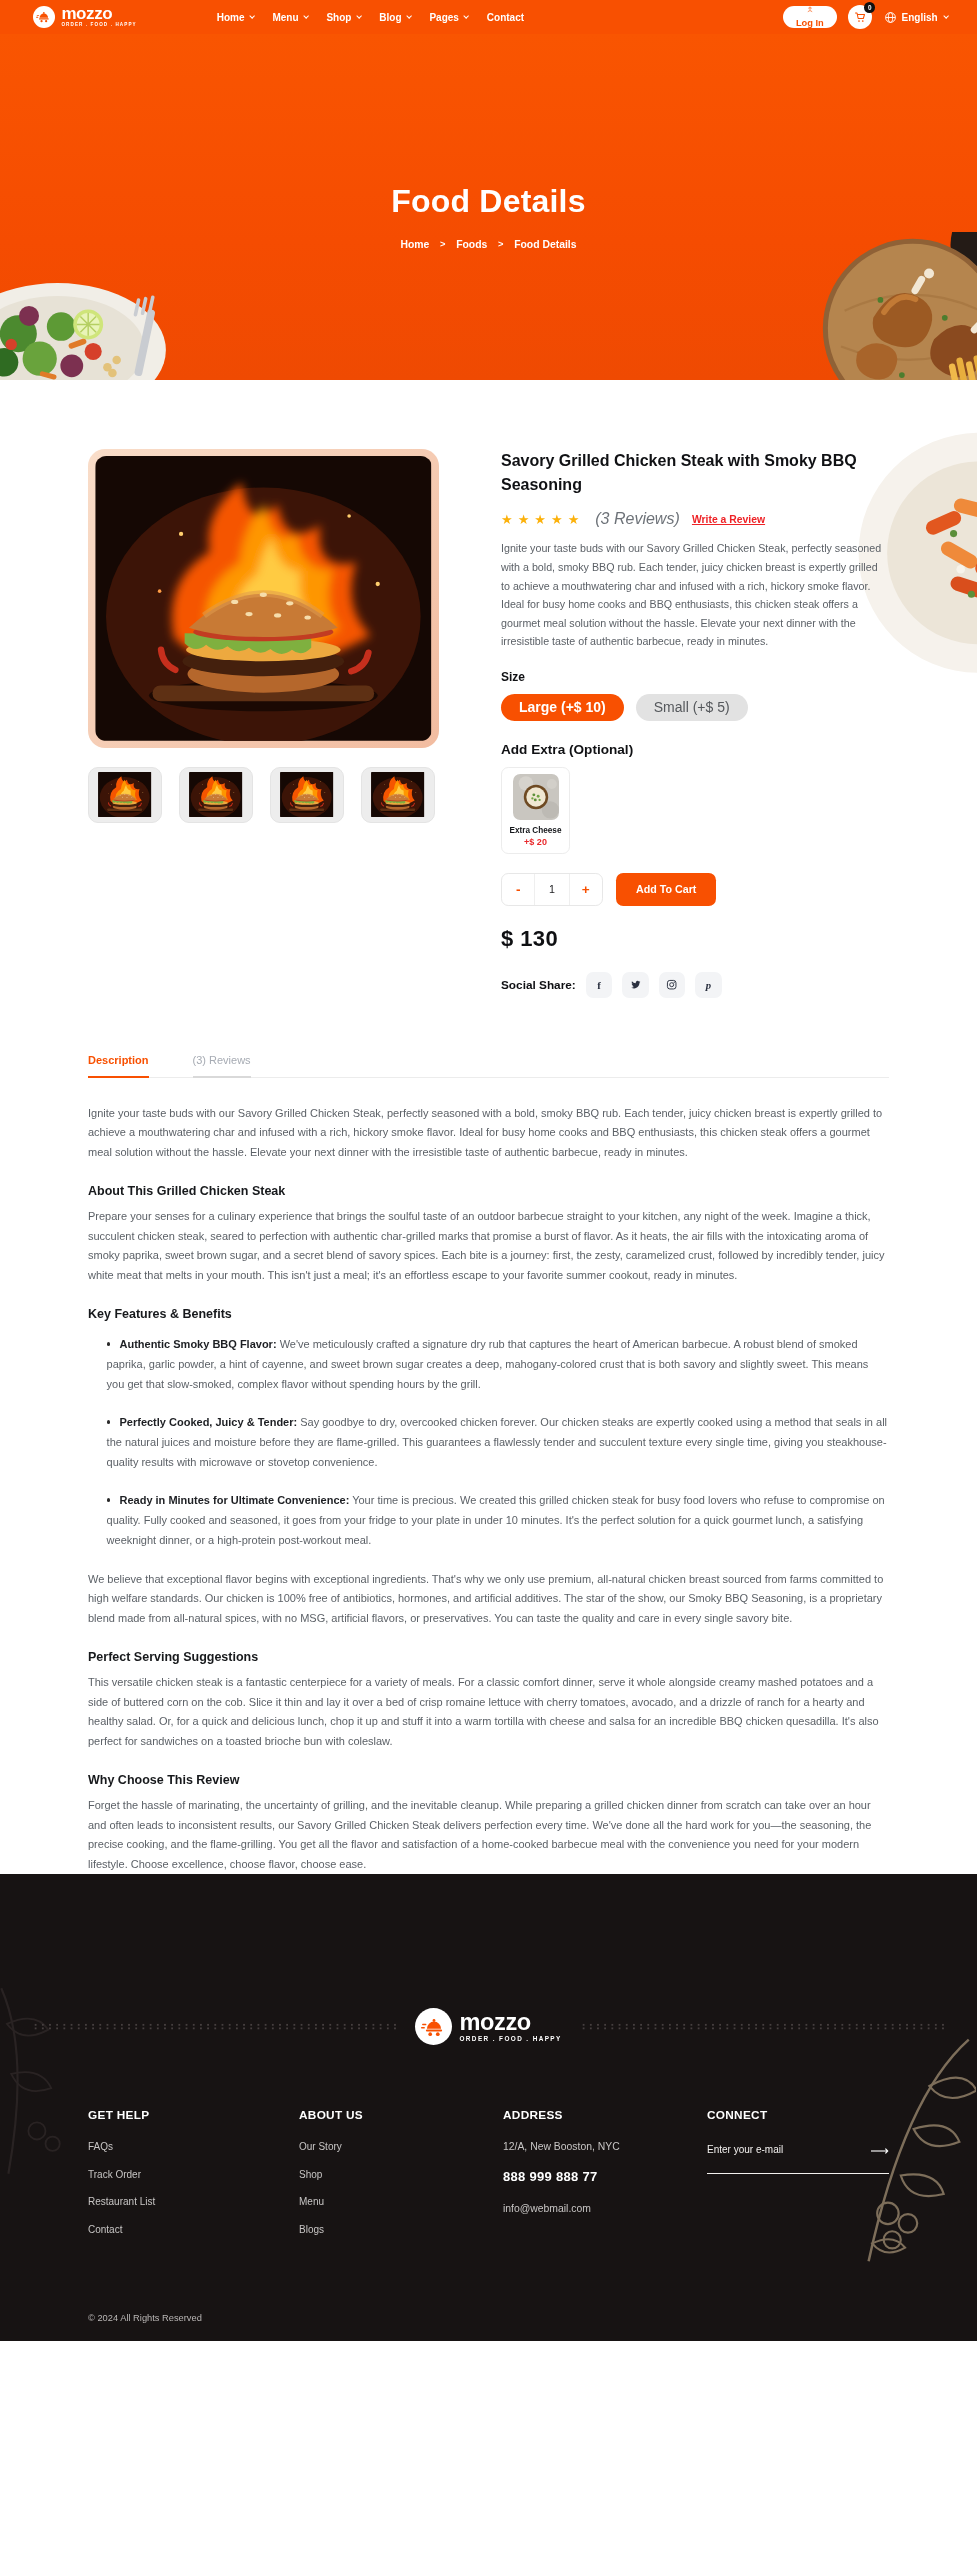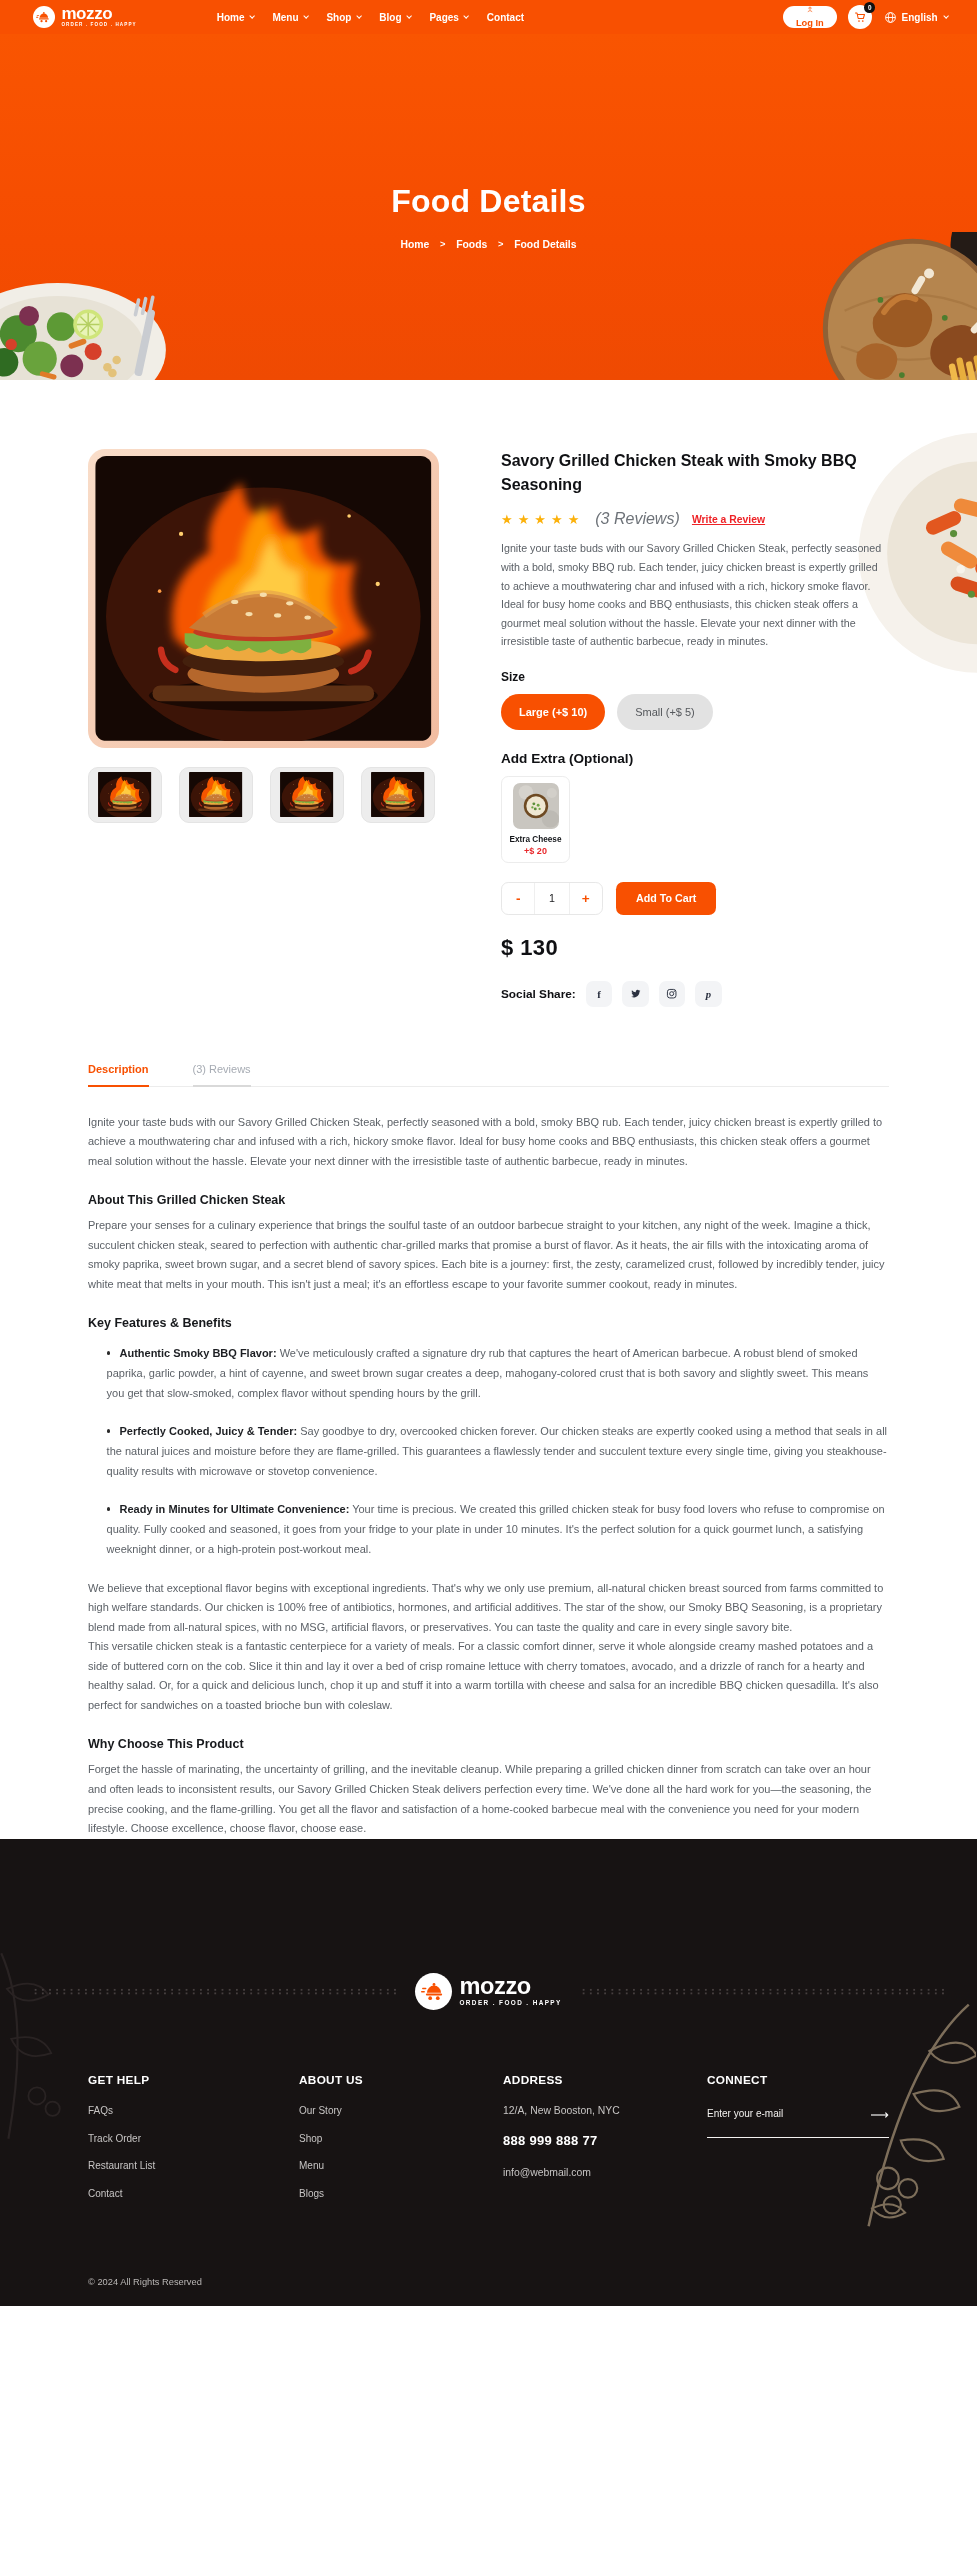--- a/index.html
+++ b/index.html
@@ -43,21 +43,21 @@
   .thumb svg{ width:100%; height:100%; border-radius:6.4px; display:block;}
 
   .p-title{ font-size:16px; font-weight:bold; line-height:1.5; color:#101114; max-width:404px;}
   .rating-row{ display:flex; align-items:center; gap:5px; margin-top:13px;}
   .star{ color:#fcb10a; font-size:13px; line-height:1;}
   .reviews-count{ color:#6d7278; font-size:16px; margin-left:11px;font-style:italic;}
   .write-review{ color:#ee2226; font-size:10.4px; text-decoration:underline; margin-left:7.2px; cursor:pointer; font-weight:bold;}
   .p-intro{ color:#5c6167; font-size:10.7px; line-height:1.74; margin-top:11.4px; max-width:401px;}
   .size-label{ font-size:12px; font-weight:bold; margin-top:18.6px; color:#101114;}
   .size-row{ display:flex; gap:12px; margin-top:10px;}
-  .size-pill{ height:36px; border-radius:715px; padding:0 18px; font-size:11px; display:flex; align-items:center; border:none; cursor:pointer; font-family:inherit;}
+  .size-pill{ height:27px; border-radius:715px; padding:0 18px; font-size:14px; display:flex; align-items:center; border:none; cursor:pointer; font-family:inherit;}
   .size-pill.selected{ background:#f85001; color:#fff; font-weight:bold;}
   .size-pill.idle{ background:#e2e2e2; color:#55585c;}
   .extra-label{ font-size:13.6px; font-weight:bold; margin-top:21.5px; color:#101114;}
   .extra-card{ width:69px; border:0.7px solid #ececec; border-radius:7.2px; background:#fff; margin-top:10px; padding:5.7px 4.3px 6.4px; text-align:center; cursor:pointer;}
   .extra-card svg{ width:46px; height:46px; border-radius:7.2px; display:block; margin:0 auto;}
   .extra-name{ font-size:8.2px; font-weight:bold; color:#14161a; margin-top:5.7px;}
   .extra-price{ font-size:9px; font-weight:bold; color:#e8282b; margin-top:2.1px;}
   .buy-row{ display:flex; gap:13px; margin-top:18.6px; align-items:center;}
   .qty-box{ display:flex; width:102px; height:33px; border:0.7px solid #e7e7e7; border-radius:7.2px; overflow:hidden; background:#fff;}
   .qty-btn{ width:33px; border:none; background:transparent; color:#f85001; font-size:13.6px; font-weight:bold; cursor:pointer; font-family:inherit;}
@@ -427,23 +427,24 @@
 
       <h3>Key Features &amp; Benefits</h3>
       <ul class="kf">
         <li><span class="kf-lead">Authentic Smoky BBQ Flavor:</span> <span>We've meticulously crafted a signature dry rub that captures the heart of American barbecue. A robust blend of smoked paprika, garlic powder, a hint of cayenne, and sweet brown sugar creates a deep, mahogany-colored crust that is both savory and slightly sweet. This means you get that slow-smoked, complex flavor without spending hours by the grill.</span></li>
         <li><span class="kf-lead">Perfectly Cooked, Juicy &amp; Tender:</span> <span>Say goodbye to dry, overcooked chicken forever. Our chicken steaks are expertly cooked using a method that seals in all the natural juices and moisture before they are flame-grilled. This guarantees a flawlessly tender and succulent texture every single time, giving you steakhouse-quality results with microwave or stovetop convenience.</span></li>
         <li><span class="kf-lead">Ready in Minutes for Ultimate Convenience:</span> <span>Your time is precious. We created this grilled chicken steak for busy food lovers who refuse to compromise on quality. Fully cooked and seasoned, it goes from your fridge to your plate in under 10 minutes. It's the perfect solution for a quick gourmet lunch, a satisfying weeknight dinner, or a high-protein post-workout meal.</span></li>
       </ul>
 
       <p>We believe that exceptional flavor begins with exceptional ingredients. That's why we only use premium, all-natural chicken breast sourced from farms committed to high welfare standards. Our chicken is 100% free of antibiotics, hormones, and artificial additives. The star of the show, our Smoky BBQ Seasoning, is a proprietary blend made from all-natural spices, with no MSG, artificial flavors, or preservatives. You can taste the quality and care in every single savory bite.</p>
 
+      <h3>Perfect Serving Suggestions</h3>
       <p>This versatile chicken steak is a fantastic centerpiece for a variety of meals. For a classic comfort dinner, serve it whole alongside creamy mashed potatoes and a side of buttered corn on the cob. Slice it thin and lay it over a bed of crisp romaine lettuce with cherry tomatoes, avocado, and a drizzle of ranch for a hearty and healthy salad. Or, for a quick and delicious lunch, chop it up and stuff it into a warm tortilla with cheese and salsa for an incredible BBQ chicken quesadilla. It's also perfect for sandwiches on a toasted brioche bun with coleslaw.</p>
 
-      <h3>Why Choose This Product</h3>
+      <h3>Why Choose This Review</h3>
       <p>Forget the hassle of marinating, the uncertainty of grilling, and the inevitable cleanup. While preparing a grilled chicken dinner from scratch can take over an hour and often leads to inconsistent results, our Savory Grilled Chicken Steak delivers perfection every time. We've done all the hard work for you—the seasoning, the precise cooking, and the flame-grilling. You get all the flavor and satisfaction of a home-cooked barbecue meal with the convenience you need for your modern lifestyle. Choose excellence, choose flavor, choose ease.</p>
     </div>
   </div>
 </section>
 
 <footer class="site-footer">
   <svg class="f-decor-left" width="107" height="200" viewBox="0 0 150 280">
     <path d="M20 10 q40 90 10 260" stroke="#2c2525" stroke-width="3" fill="none"></path>
     <path d="M28 60 q40 -18 58 8 q-36 20 -58 -8Z" fill="none" stroke="#2c2525" stroke-width="2.5"></path>
     <path d="M34 130 q42 -10 56 20 q-40 14 -56 -20Z" fill="none" stroke="#2c2525" stroke-width="2.5"></path>

